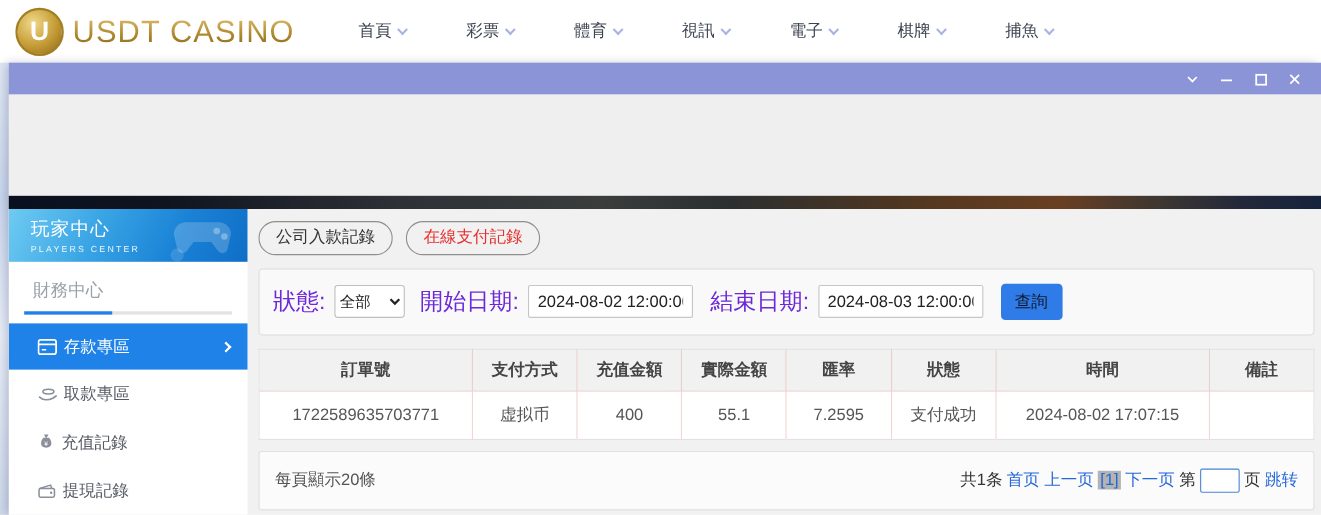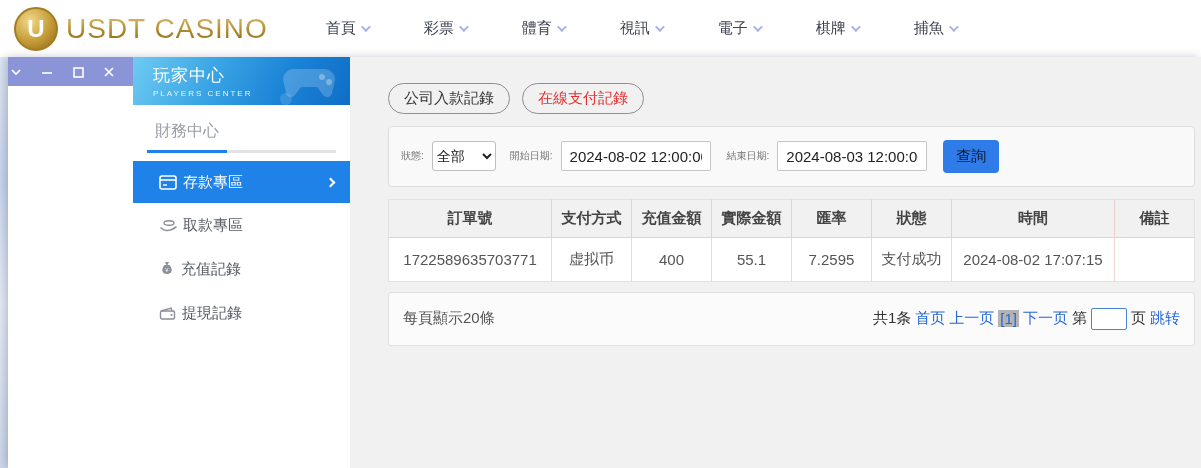--- a/index.html
+++ b/index.html
@@ -16,21 +16,21 @@
   .logo-text { font-size:28px; font-weight:400; letter-spacing:1px;
     background:linear-gradient(180deg,#e3c476 0%, #b08a2e 55%, #8a671c 100%);
     -webkit-background-clip:text; background-clip:text; color:transparent; }
   .mainnav { display:flex; gap:56px; margin-left:58px; }
   .nav-item { display:flex; align-items:center; gap:5px; font-size:15px; color:#3d4250; cursor:pointer; }
   .chev { width:7px; height:7px; border-right:2px solid #a9b4e4; border-bottom:2px solid #a9b4e4;
           transform:rotate(45deg) translateY(-2px); }
 
   
   .modal { position:absolute; left:8px; top:57px; right:0; bottom:0;
-           box-shadow:-3px 0 8px rgba(40,50,90,.25); display:flex; flex-direction:row; }
+           box-shadow:-3px 0 8px rgba(40,50,90,.25); display:flex; flex-direction:column; }
   .edge-strip { position:absolute; left:0; top:57px; width:8px; bottom:0;
     background:linear-gradient(180deg,#dfe7f3 0%, #c9d6ec 30%, #e8edf6 60%, #cdd8ea 100%); }
   .titlebar { height:29px; background:#8b94d6; display:flex; align-items:center;
               justify-content:flex-end; gap:15px; padding-right:16px; }
   .tb-icon { width:16px; height:16px; display:flex; align-items:center; justify-content:center; cursor:pointer; }
   .tb-icon svg { display:block; }
   .banner-gray { height:92px; background:#efefef; }
   .banner-dark { height:12px;
     background:linear-gradient(90deg,#0b1020 0%,#10141f 12%,#2e3136 30%,#3a3d3c 45%,#2c2f30 55%,#54381f 70%,#693f22 80%,#3c3632 88%,#23283a 94%,#16233c 100%); }
 
@@ -47,30 +47,30 @@
   .sb-divider { margin:0 14px 8px 14px; height:3px; background:#e3e3e3; position:relative; }
   .sb-divider span { position:absolute; left:0; top:0; height:3px; width:80px; background:#1e82e8; display:block; }
   .sb-item { height:44px; display:flex; align-items:center; gap:6px; padding-left:26px;
              font-size:15px; color:#555a63; cursor:pointer; position:relative; }
   .sb-item svg { flex-shrink:0; }
   .sb-item.active { background:#1e82e8; color:#fff; height:42px; }
   .sb-item.active .arrow-r { position:absolute; right:16px; width:7px; height:7px;
     border-right:2px solid #fff; border-top:2px solid #fff; transform:rotate(45deg); }
 
   
-  .content { flex:1; padding:24px 6px 0 10px; display:flex; flex-direction:column; overflow:hidden;margin-left:28px; }
+  .content { flex:1; padding:9px 6px 0 10px; display:flex; flex-direction:column; overflow:hidden; }
   .tabs { display:flex; gap:12px; margin:2px 0 12px 0; }
   .tab { border:1px solid #8f8f8f; border-radius:16px; background:transparent;
          padding:6px 15px; font-size:15px; color:#333; cursor:pointer;
          font-family:inherit; line-height:1.1; }
   .tab.active { color:#e6302e; }
 
   .filterbar { border:1px solid #dcdcdc; border-radius:4px; background:#f9f9f9;
                display:flex; align-items:center; padding:13px 12px; gap:8px; margin-bottom:12px; }
-  .flabel { font-size:10px; color:#737373; }
+  .flabel { font-size:21px; color:#6d28d9; }
   .fselect { width:64px; height:30px; font-size:14px; color:#222; border:1px solid #bfbfbf;
              border-radius:3px; background:#fff; font-family:inherit; margin-right:6px; }
   .finput { width:150px; height:30px; border:1px solid #c6c6c6; border-radius:2px;
             font-size:15px; color:#222; padding:0 8px; font-family:inherit; margin-right:8px; }
   .btn-search { background:#2f7ce8; color:#0f172a; border:none; border-radius:4px;
                 padding:7px 13px; font-size:15px; cursor:pointer; font-family:inherit; }
 
   table.records { width:100%; border-collapse:collapse; background:#fff;
                   border:1px solid #e2e2e2; table-layout:fixed; margin-bottom:10px; }
   table.records th { background:#f1f1f1; font-size:15px; color:#444; font-weight:bold;

